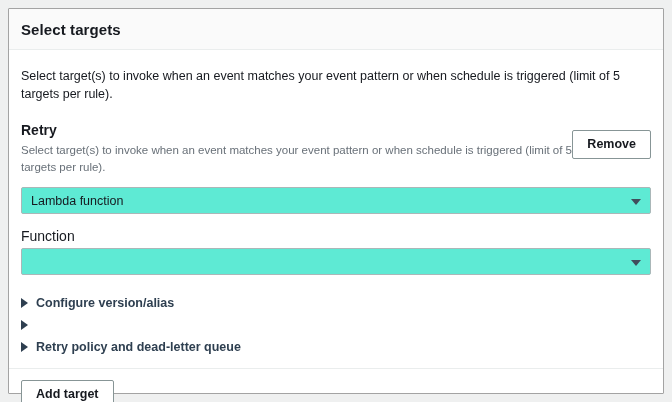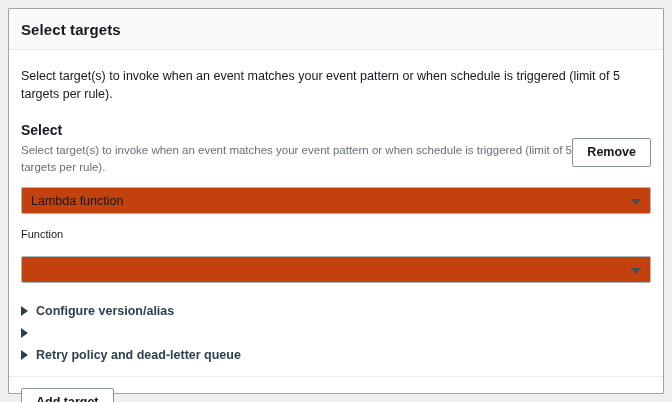--- a/index.html
+++ b/index.html
@@ -91,36 +91,36 @@
     background: #ffffff;
     border: 1px solid #879596;
     border-radius: 2px;
     padding: 5px 14px;
     cursor: pointer;
     line-height: 1.3;
     white-space: nowrap;
   }
 
   .btn-remove {
-    margin-top: 16px;
+    margin-top: 8px;
     flex: 0 0 auto;
     text-align: right;
   }
 
   .field-label {
-    font-size: 11px;
-    color: #16191f;
-    margin-bottom: 16px;
+    font-size: 14px;
+    color: #16191f;
+    margin-bottom: 4px;
   }
 
   .select-box {
     position: relative;
     box-sizing: border-box;
     height: 27px;
-    background: #c2410c;
+    background: #5eead4;
     border: 1px solid #aab7b8;
     border-radius: 2px;
     display: flex;
     align-items: center;
     padding: 0 28px 0 9px;
     cursor: pointer;
   }
 
   .select-value {
     font-size: 12.5px;
@@ -191,21 +191,21 @@
   </div>
 
   <div class="panel-body">
 
     <div class="intro-text">Select target(s) to invoke when an event matches your event pattern or when schedule is triggered (limit of 5 targets per rule).</div>
 
     <div class="target-block">
 
       <div class="target-head-row">
         <div>
-          <div class="target-heading">Select</div>
+          <div class="target-heading">Retry</div>
           <div class="target-desc">Select target(s) to invoke when an event matches your event pattern or when schedule is triggered (limit of 5 targets per rule).</div>
         </div>
         <button class="btn btn-remove">Remove</button>
       </div>
 
       <div class="select-box select-target-type">
         <span class="select-value">Lambda function</span>
         <span class="caret-down"></span>
       </div>
 

